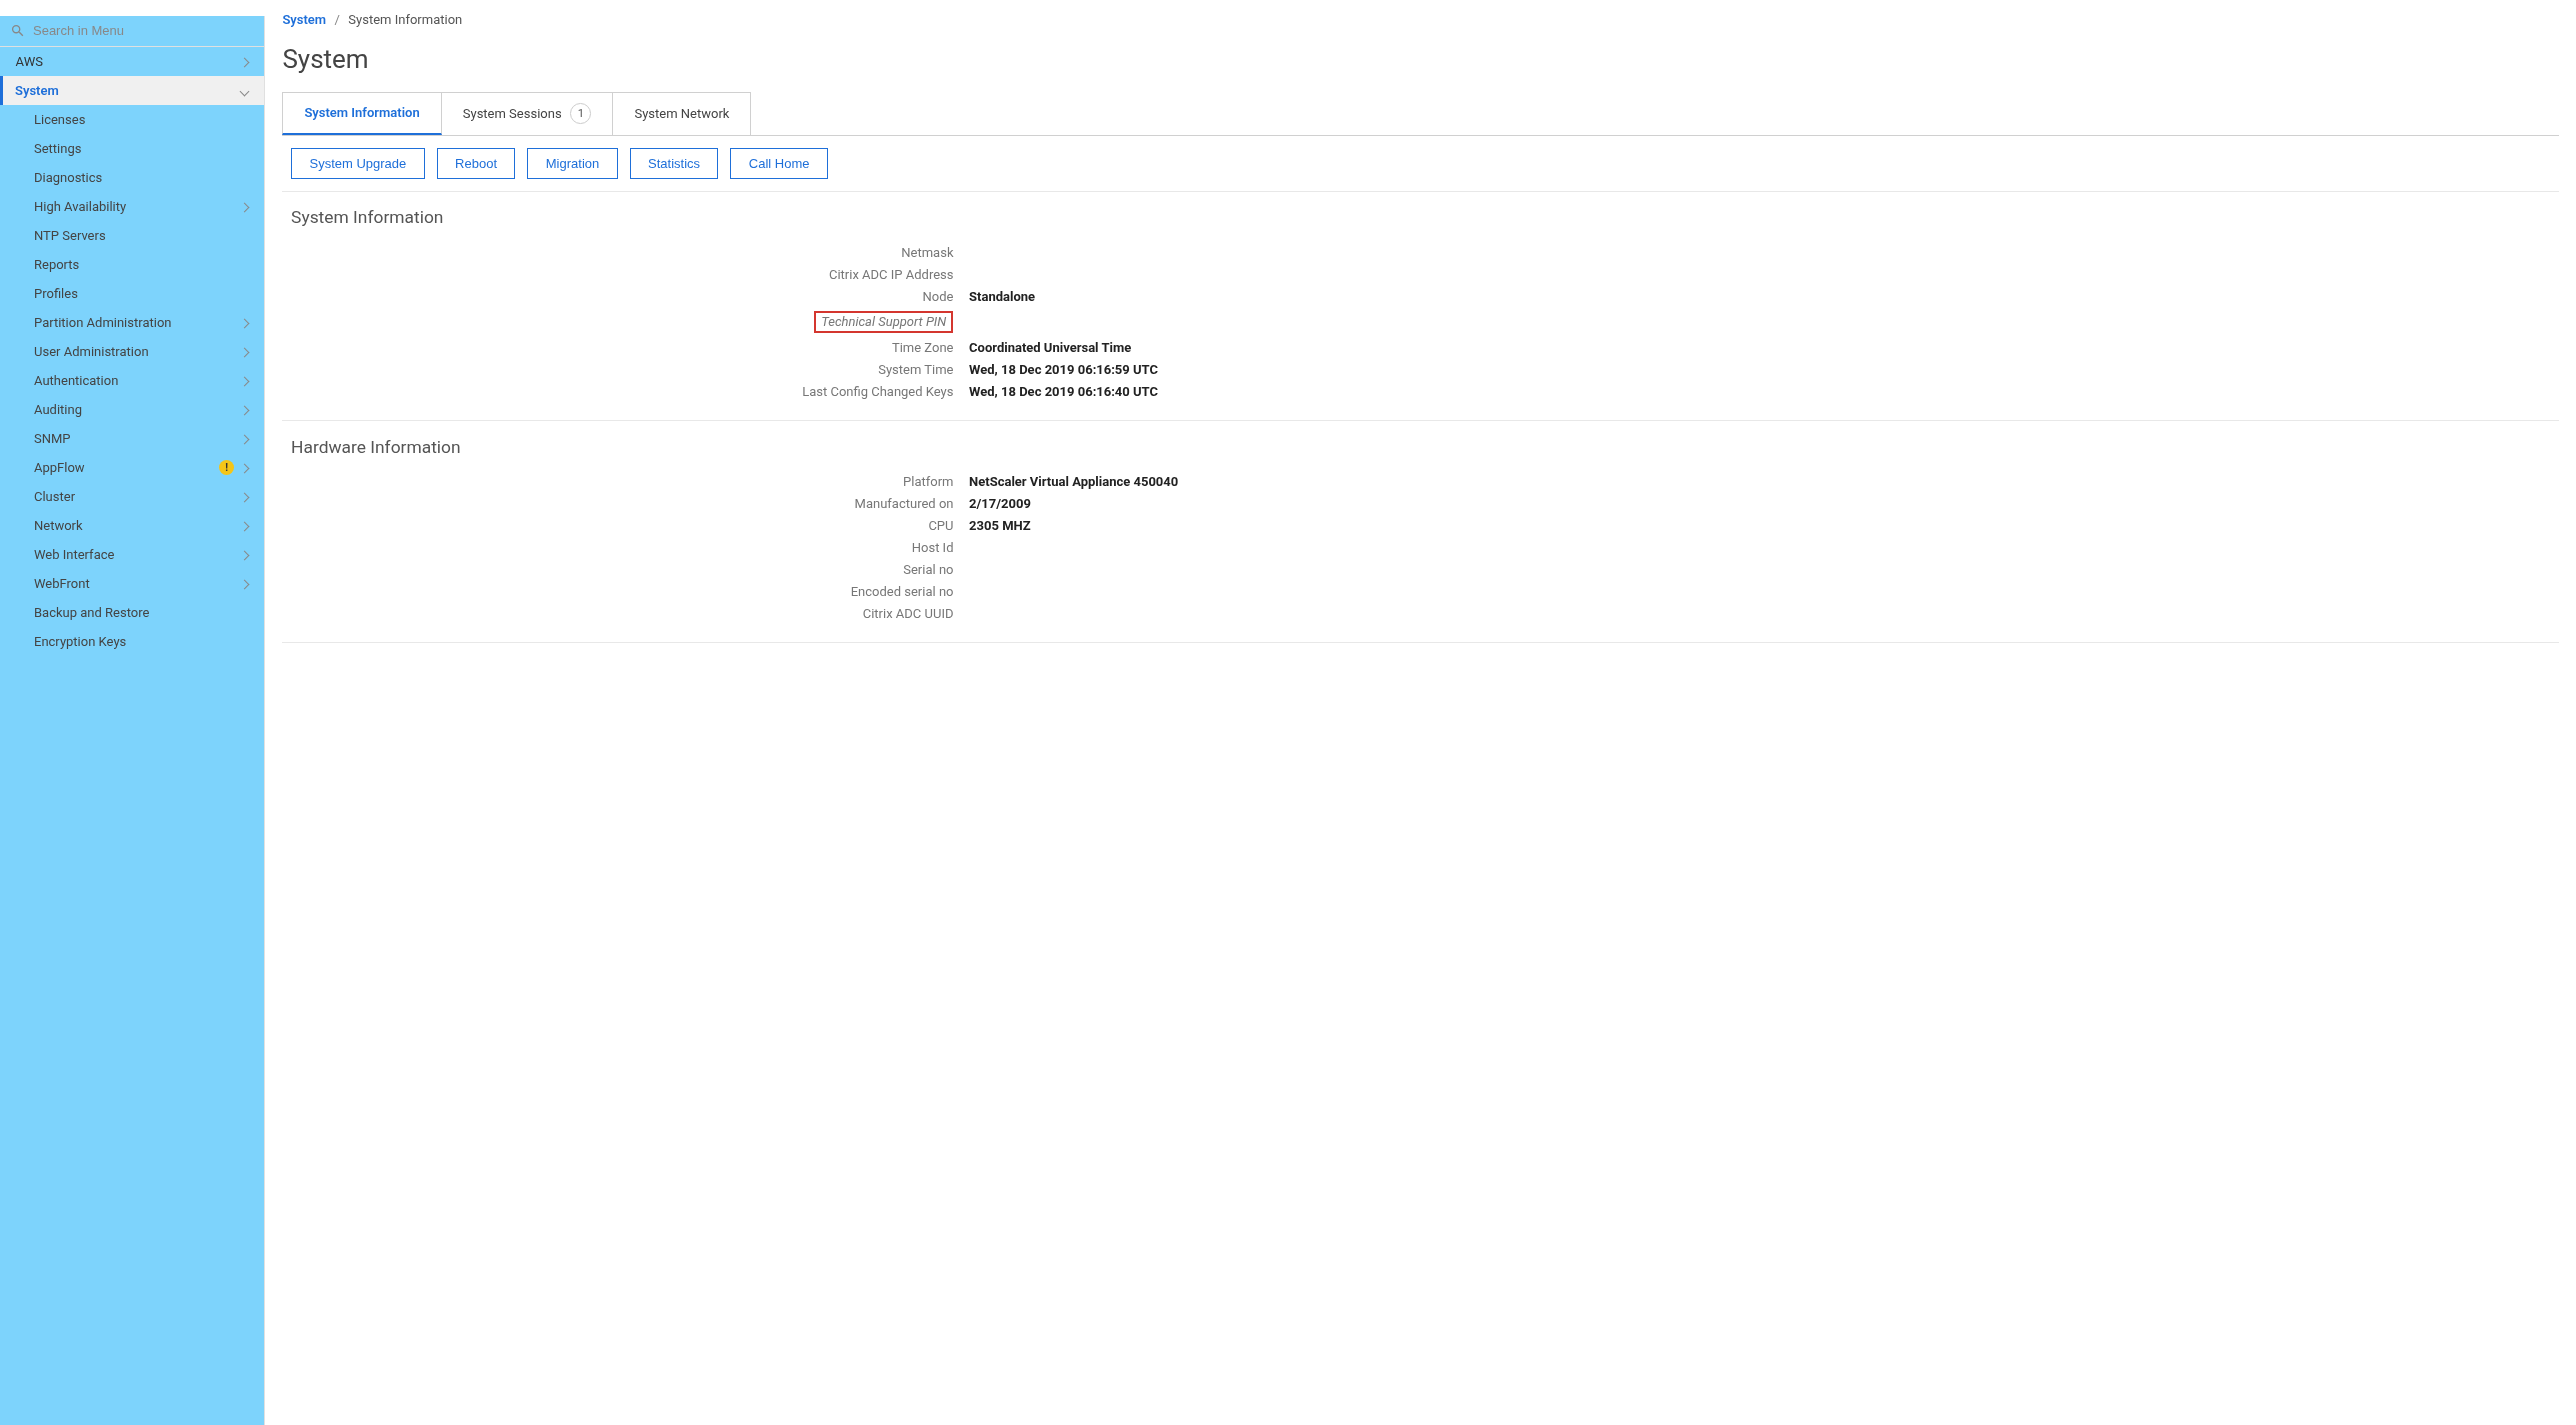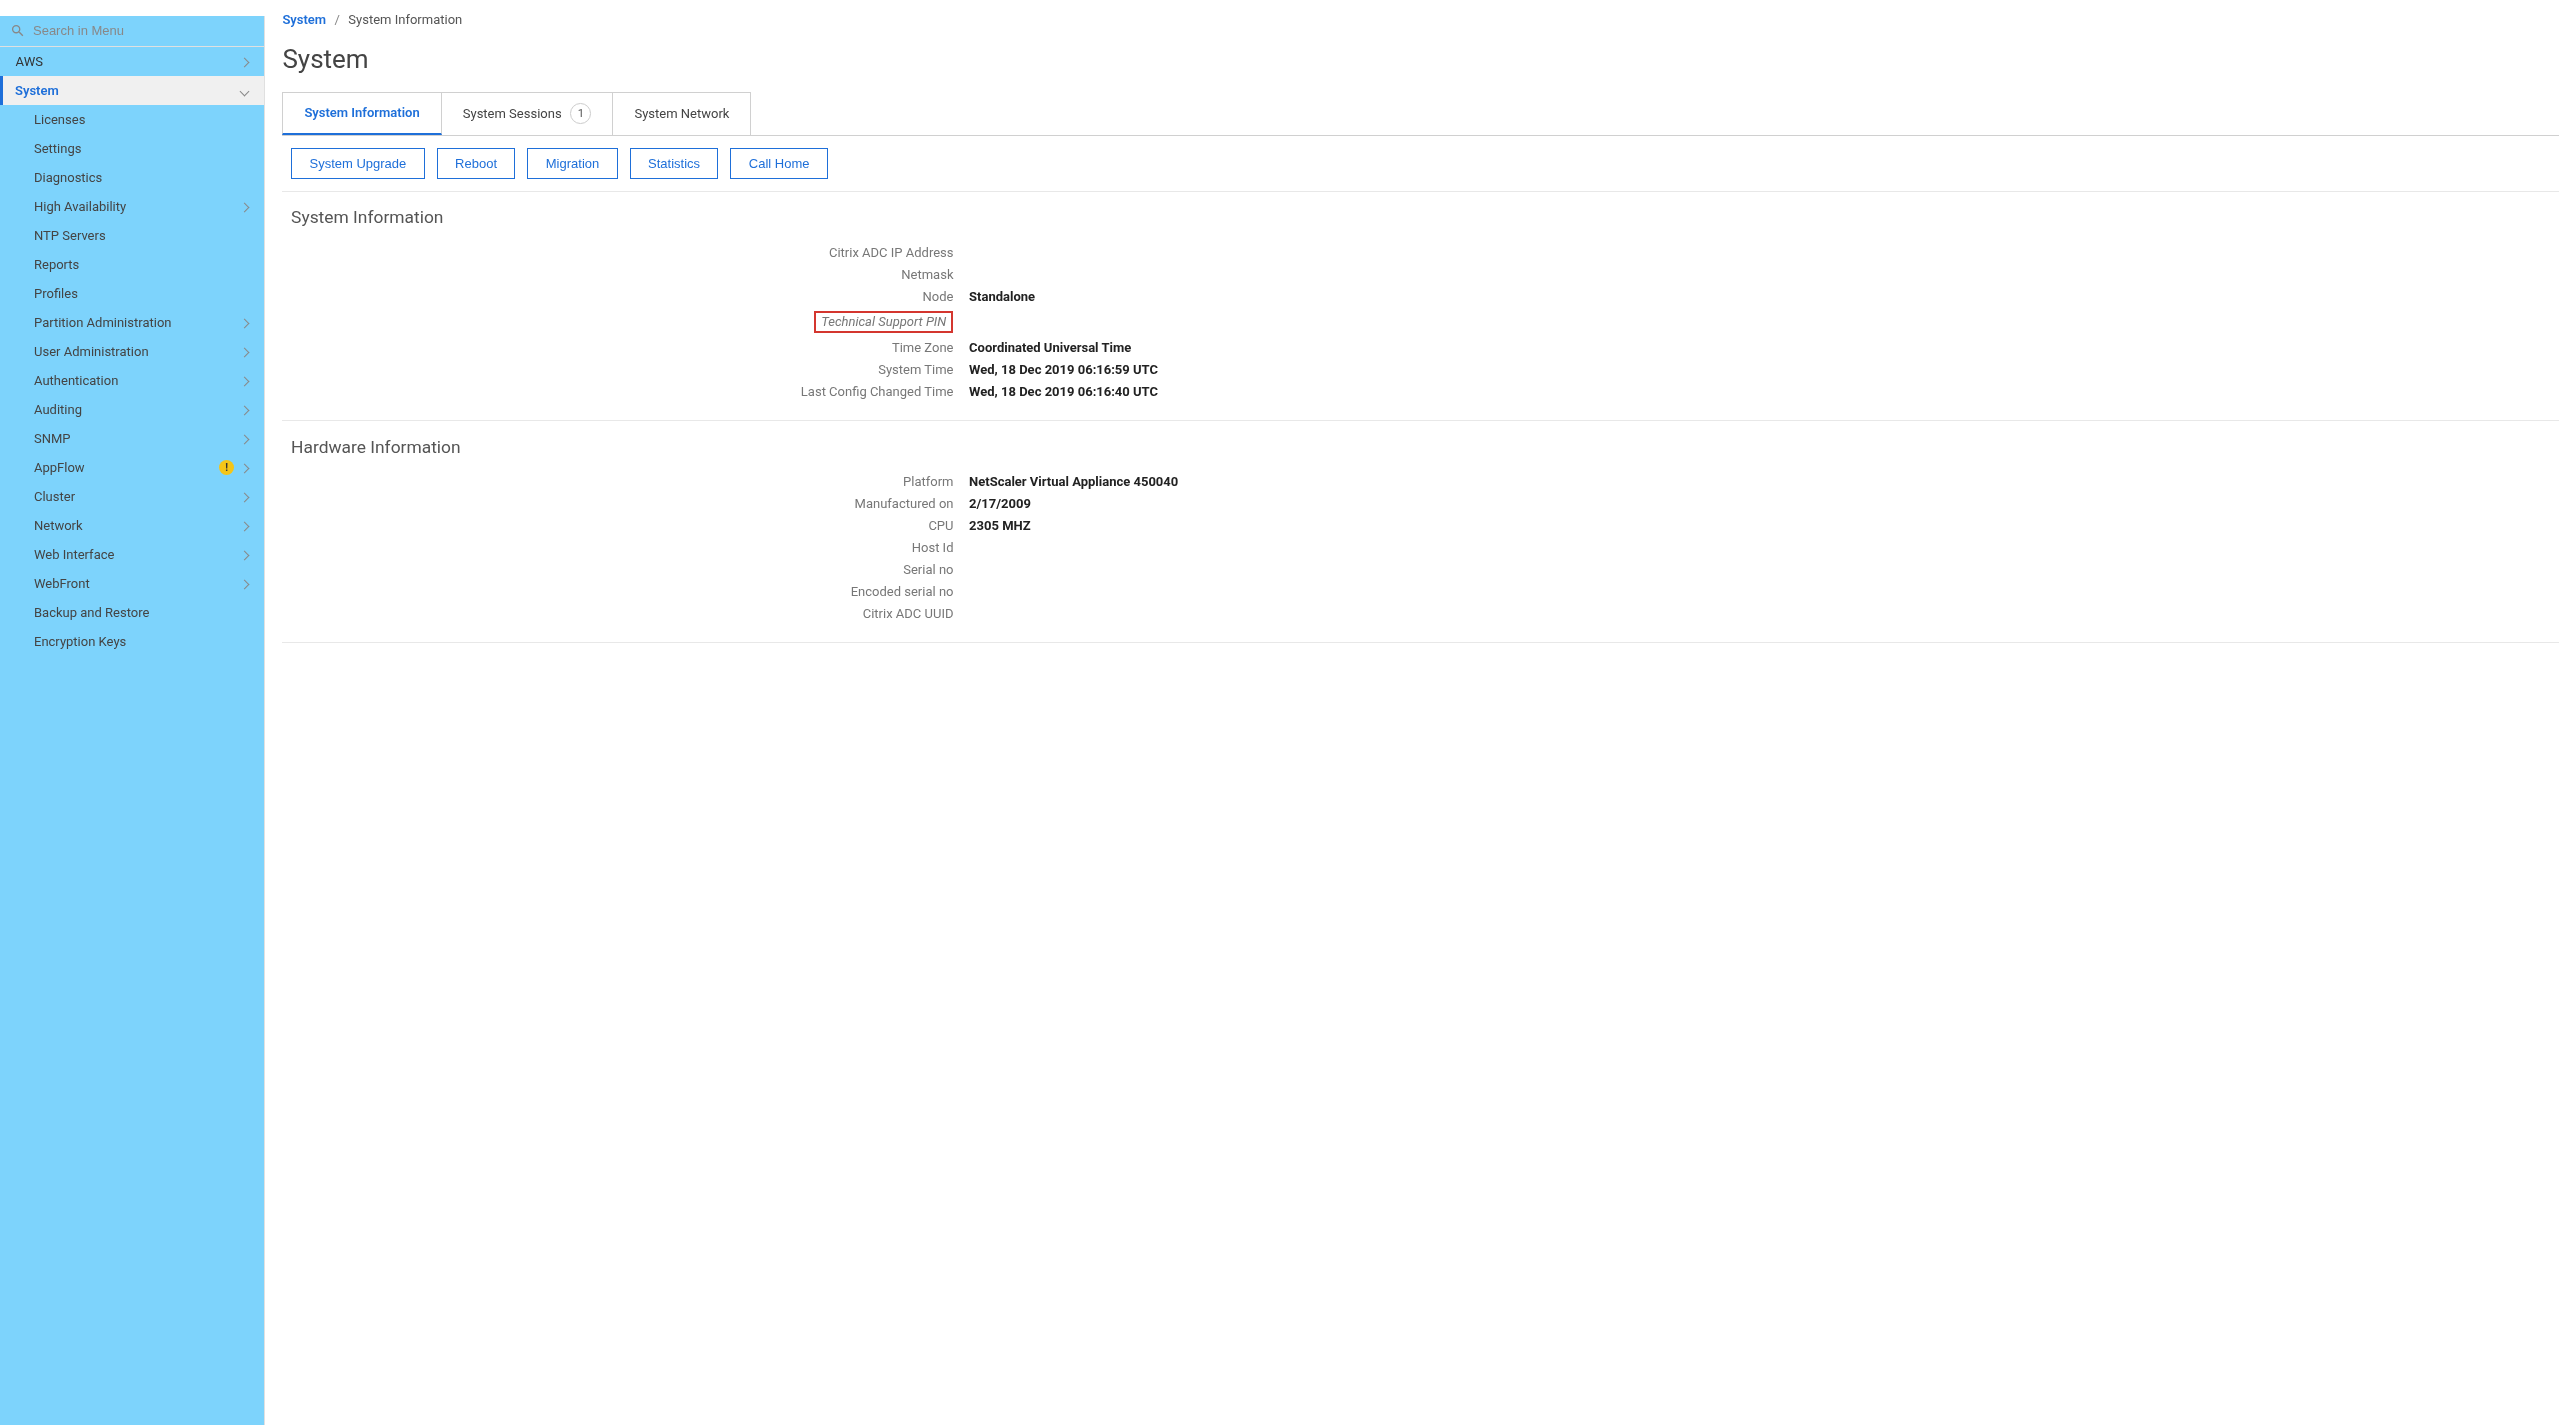--- a/index.html
+++ b/index.html
@@ -192,45 +192,45 @@
       <button class="btn">Reboot</button>
       <button class="btn">Migration</button>
       <button class="btn">Statistics</button>
       <button class="btn">Call Home</button>
     </div>
 
   <section class="panel">
     <h2 class="panel-title">System Information</h2>
     <div class="kv-list" id="system-info-list">
         <div class="kv-row">
+          <div class="kv-label">Netmask</div>
+          <div class="kv-value"></div>
+        </div>
+        <div class="kv-row">
           <div class="kv-label">Citrix ADC IP Address</div>
-          <div class="kv-value"></div>
-        </div>
-        <div class="kv-row">
-          <div class="kv-label">Netmask</div>
           <div class="kv-value"></div>
         </div>
         <div class="kv-row">
           <div class="kv-label">Node</div>
           <div class="kv-value">Standalone</div>
         </div>
         <div class="kv-row">
           <div class="kv-label"><span class="highlight-box">Technical Support PIN</span></div>
           <div class="kv-value"></div>
         </div>
         <div class="kv-row">
           <div class="kv-label">Time Zone</div>
           <div class="kv-value">Coordinated Universal Time</div>
         </div>
         <div class="kv-row">
           <div class="kv-label">System Time</div>
           <div class="kv-value">Wed, 18 Dec 2019 06:16:59 UTC</div>
         </div>
         <div class="kv-row">
-          <div class="kv-label">Last Config Changed Time</div>
+          <div class="kv-label">Last Config Changed Keys</div>
           <div class="kv-value">Wed, 18 Dec 2019 06:16:40 UTC</div>
         </div>
       </div>
   </section>
 
   <section class="panel">
     <h2 class="panel-title">Hardware Information</h2>
     <div class="kv-list" id="hardware-info-list">
         <div class="kv-row">
           <div class="kv-label">Platform</div>

